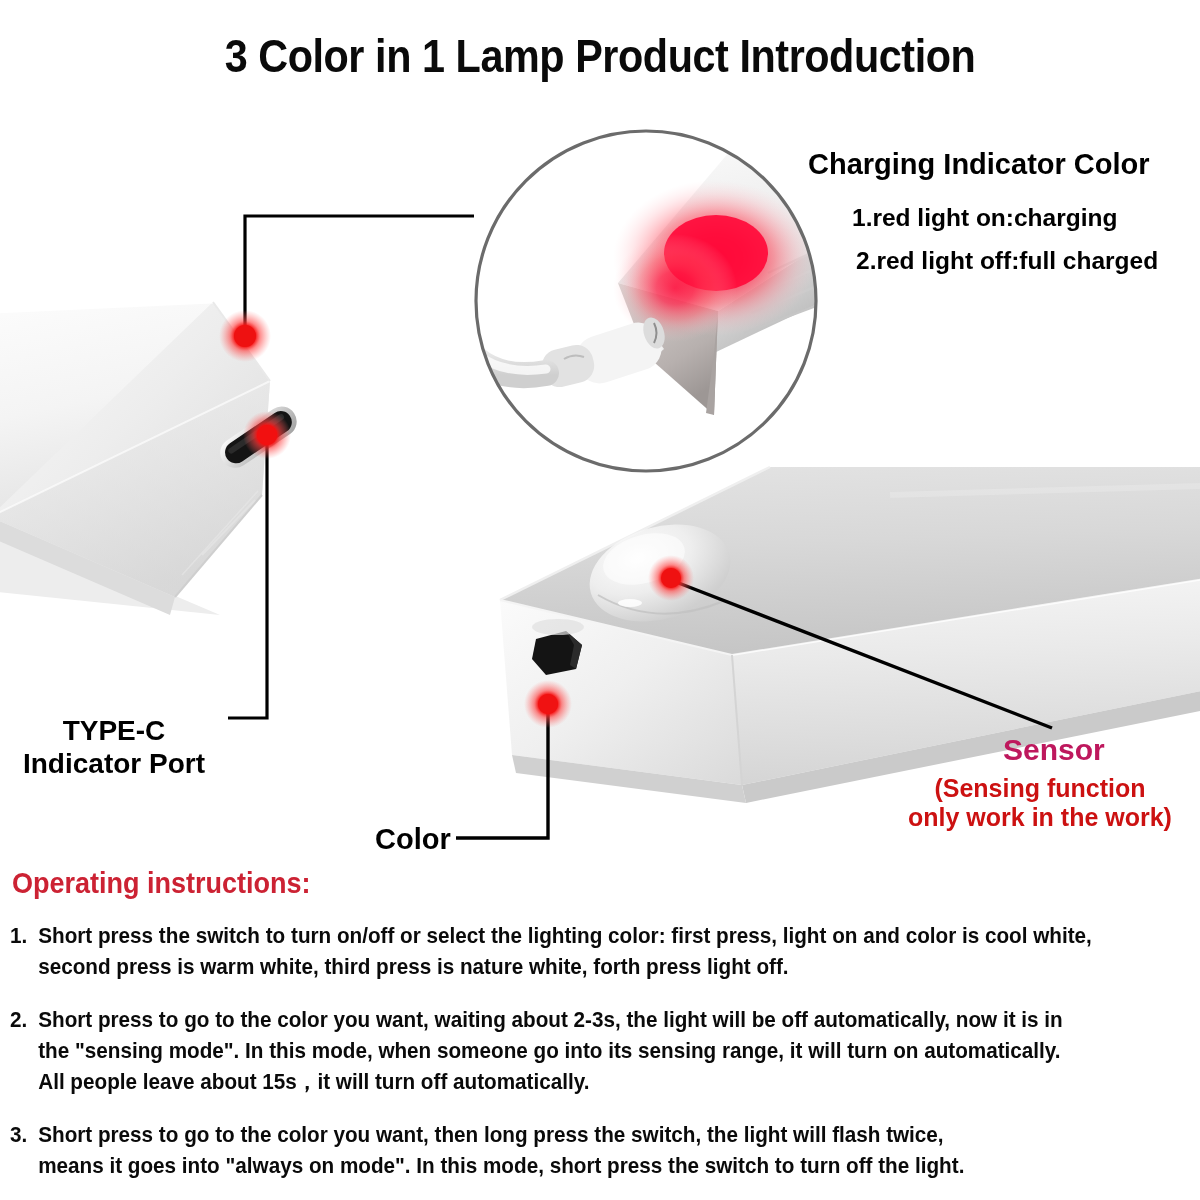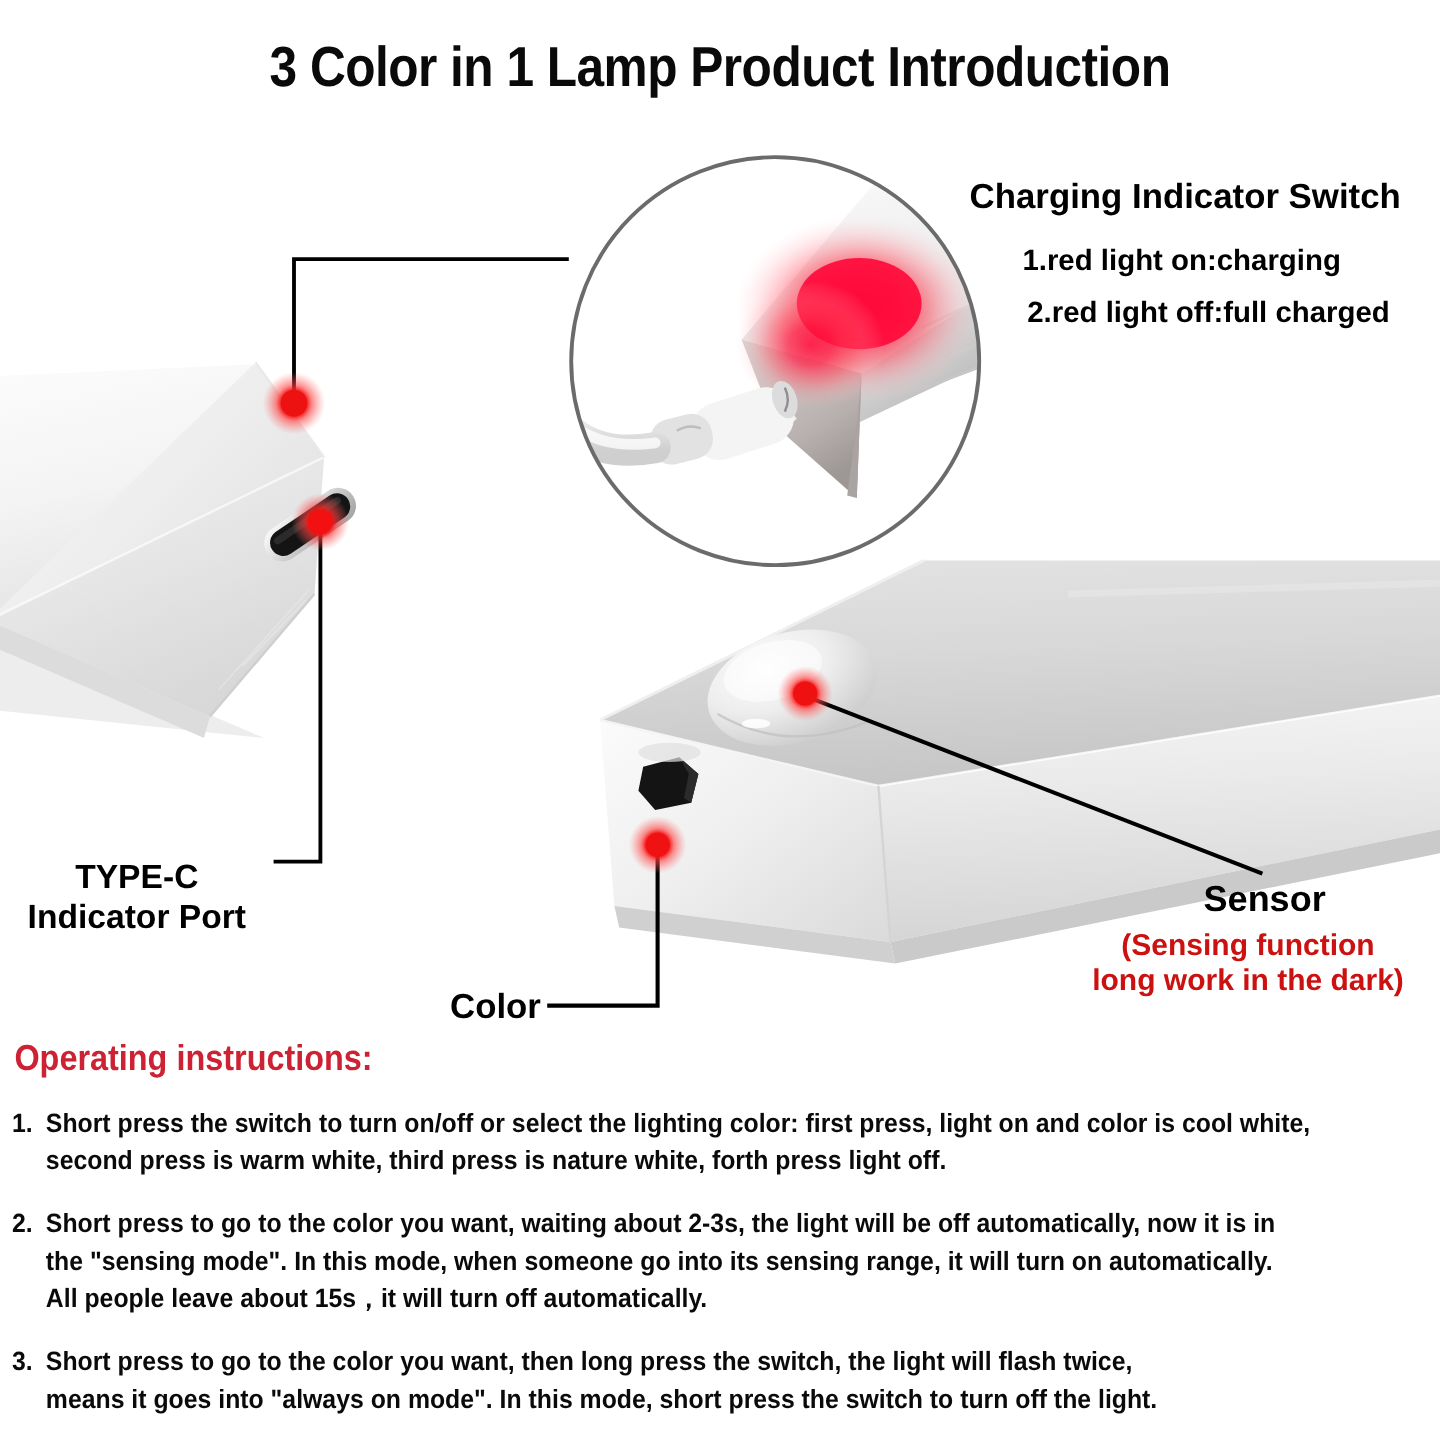--- a/index.html
+++ b/index.html
@@ -86,21 +86,21 @@
     font-weight: bold;
     color: #000;
     white-space: nowrap;
   }
 
   #sensor-label {
     position: absolute;
     left: 1003px; top: 733px;
     font-size: 30px;
     font-weight: bold;
-    color: #000000;
+    color: #be185d;
     white-space: nowrap;
     text-align: center;
   }
   #sensor-note {
     position: absolute;
     left: 890px; top: 774px;
     width: 300px;
     text-align: center;
     font-size: 25px;
     font-weight: bold;
@@ -382,35 +382,35 @@
         <circle cx="671" cy="578" r="23" fill="url(#mg)"></circle>
         <circle cx="671" cy="578" r="10" fill="#ef1111"></circle>
       </g>
       <g>
         <circle cx="548" cy="704" r="24" fill="url(#mg)"></circle>
         <circle cx="548" cy="704" r="10" fill="#f01212"></circle>
       </g>
     </svg>
   </div>
 
-  <div class="callout-head" id="charge-title">Charging Indicator Switch</div>
+  <div class="callout-head" id="charge-title">Charging Indicator Color</div>
   <div class="callout-line" id="charge-1">1.red light on:charging</div>
   <div class="callout-line" id="charge-2">2.red light off:full charged</div>
 
   <div id="typec-label">
     <div>TYPE-C</div>
     <div>Indicator Port</div>
   </div>
 
   <div id="switch-label">Color</div>
 
   <div id="sensor-label">Sensor</div>
   <div id="sensor-note">
     <div>(Sensing function</div>
-    <div>long work in the dark)</div>
+    <div>only work in the work)</div>
   </div>
 
   <div id="instr-head">Operating instructions:</div>
 
   <div id="instr-list">
     <div class="instr-item">
       <span class="instr-num">1.</span>
       <span class="instr-body">Short press the switch to turn on/off or select the lighting color: first press, light on and color is cool white,
 second press is warm white, third press is nature white, forth press light off.</span>
     </div>

